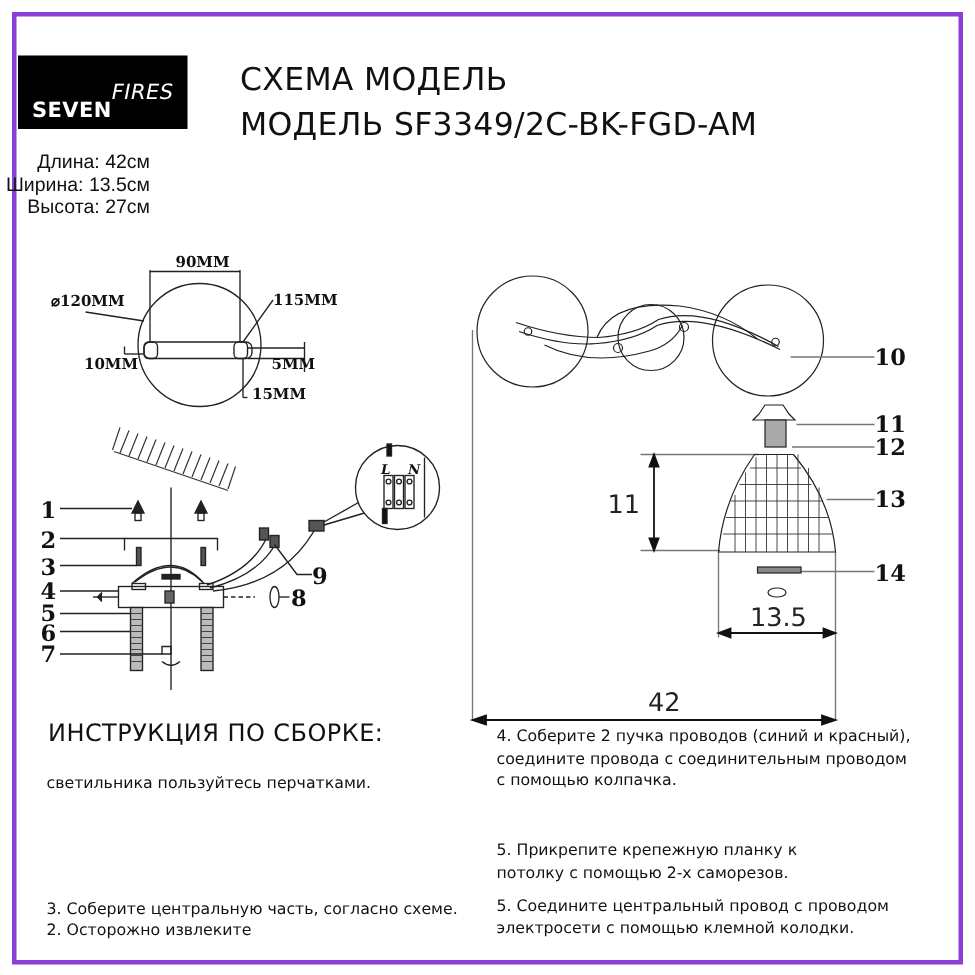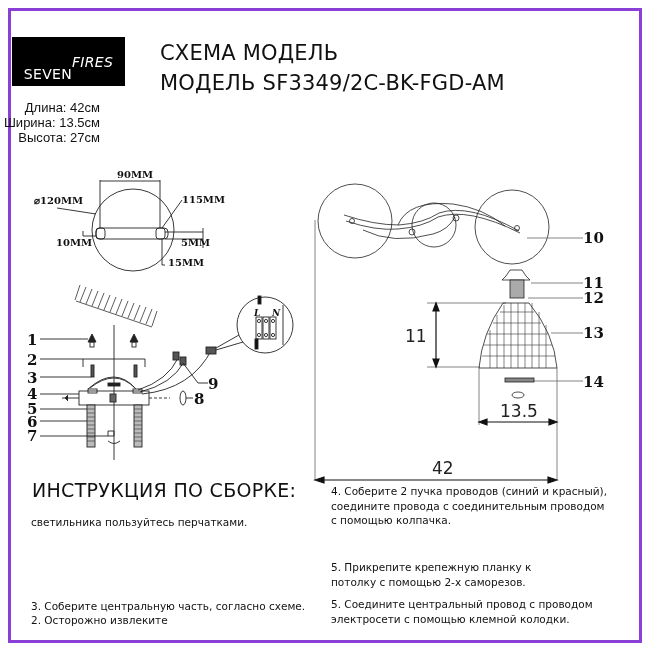--- a/index.html
+++ b/index.html
@@ -1,23 +1,23 @@
 <!DOCTYPE html>
 <html><head>
 <meta charset="utf-8">
 <style>
   html, body { margin:0; padding:0; background:#ffffff; }
   body { width:650px; height:650px; position:relative; overflow:hidden; font-family:"DejaVu Sans", sans-serif; color:#111; }
   .frame { position:absolute; left:8px; top:8px; width:628px; height:629px; border:3px solid #8a3fd6; background:#fff; }
   .logo { position:absolute; left:12px; top:37px; width:113px; height:49px; background:#000; color:#fff; display:flex; align-items:center; justify-content:center; font-family:"DejaVu Sans", sans-serif; font-size:14px; letter-spacing:0.3px; }
-  .logo b { font-weight:normal;margin-top:24px; }
+  .logo b { font-weight:bold;margin-top:24px; }
   .logo span { font-weight:normal;font-style:italic; }
   .specs { position:absolute; right:550px; top:100px; text-align:right; font-family:"Liberation Sans", sans-serif; font-size:13px; line-height:15px; }
   .title { position:absolute; left:160px; top:38px; font-family:"DejaVu Sans", sans-serif; font-size:21px; line-height:30px; letter-spacing:0.2px; color:#111; }
-  .instr-head { position:absolute; left:32px; top:479px; font-family:"DejaVu Sans", sans-serif; font-size:19px; letter-spacing:0.3px; }
+  .instr-head { position:absolute; left:32px; top:479px; font-family:"DejaVu Sans", sans-serif; font-size:16px; letter-spacing:0.3px; }
   .step { position:absolute; font-family:"DejaVu Sans", sans-serif; font-size:10.5px; line-height:14.5px; font-weight:500; }
   svg { position:absolute; left:0; top:0; }
   .num { font-family:"DejaVu Serif", serif; font-weight:bold; font-size:15px; fill:#111; }
   .dim { font-family:"DejaVu Serif", serif; font-weight:bold; font-size:10px; fill:#111; }
   .bigdim { font-family:"DejaVu Sans", sans-serif; font-size:17px; fill:#222; }
 </style>
 </head>
 <body>
 
 <div class="frame"></div>

